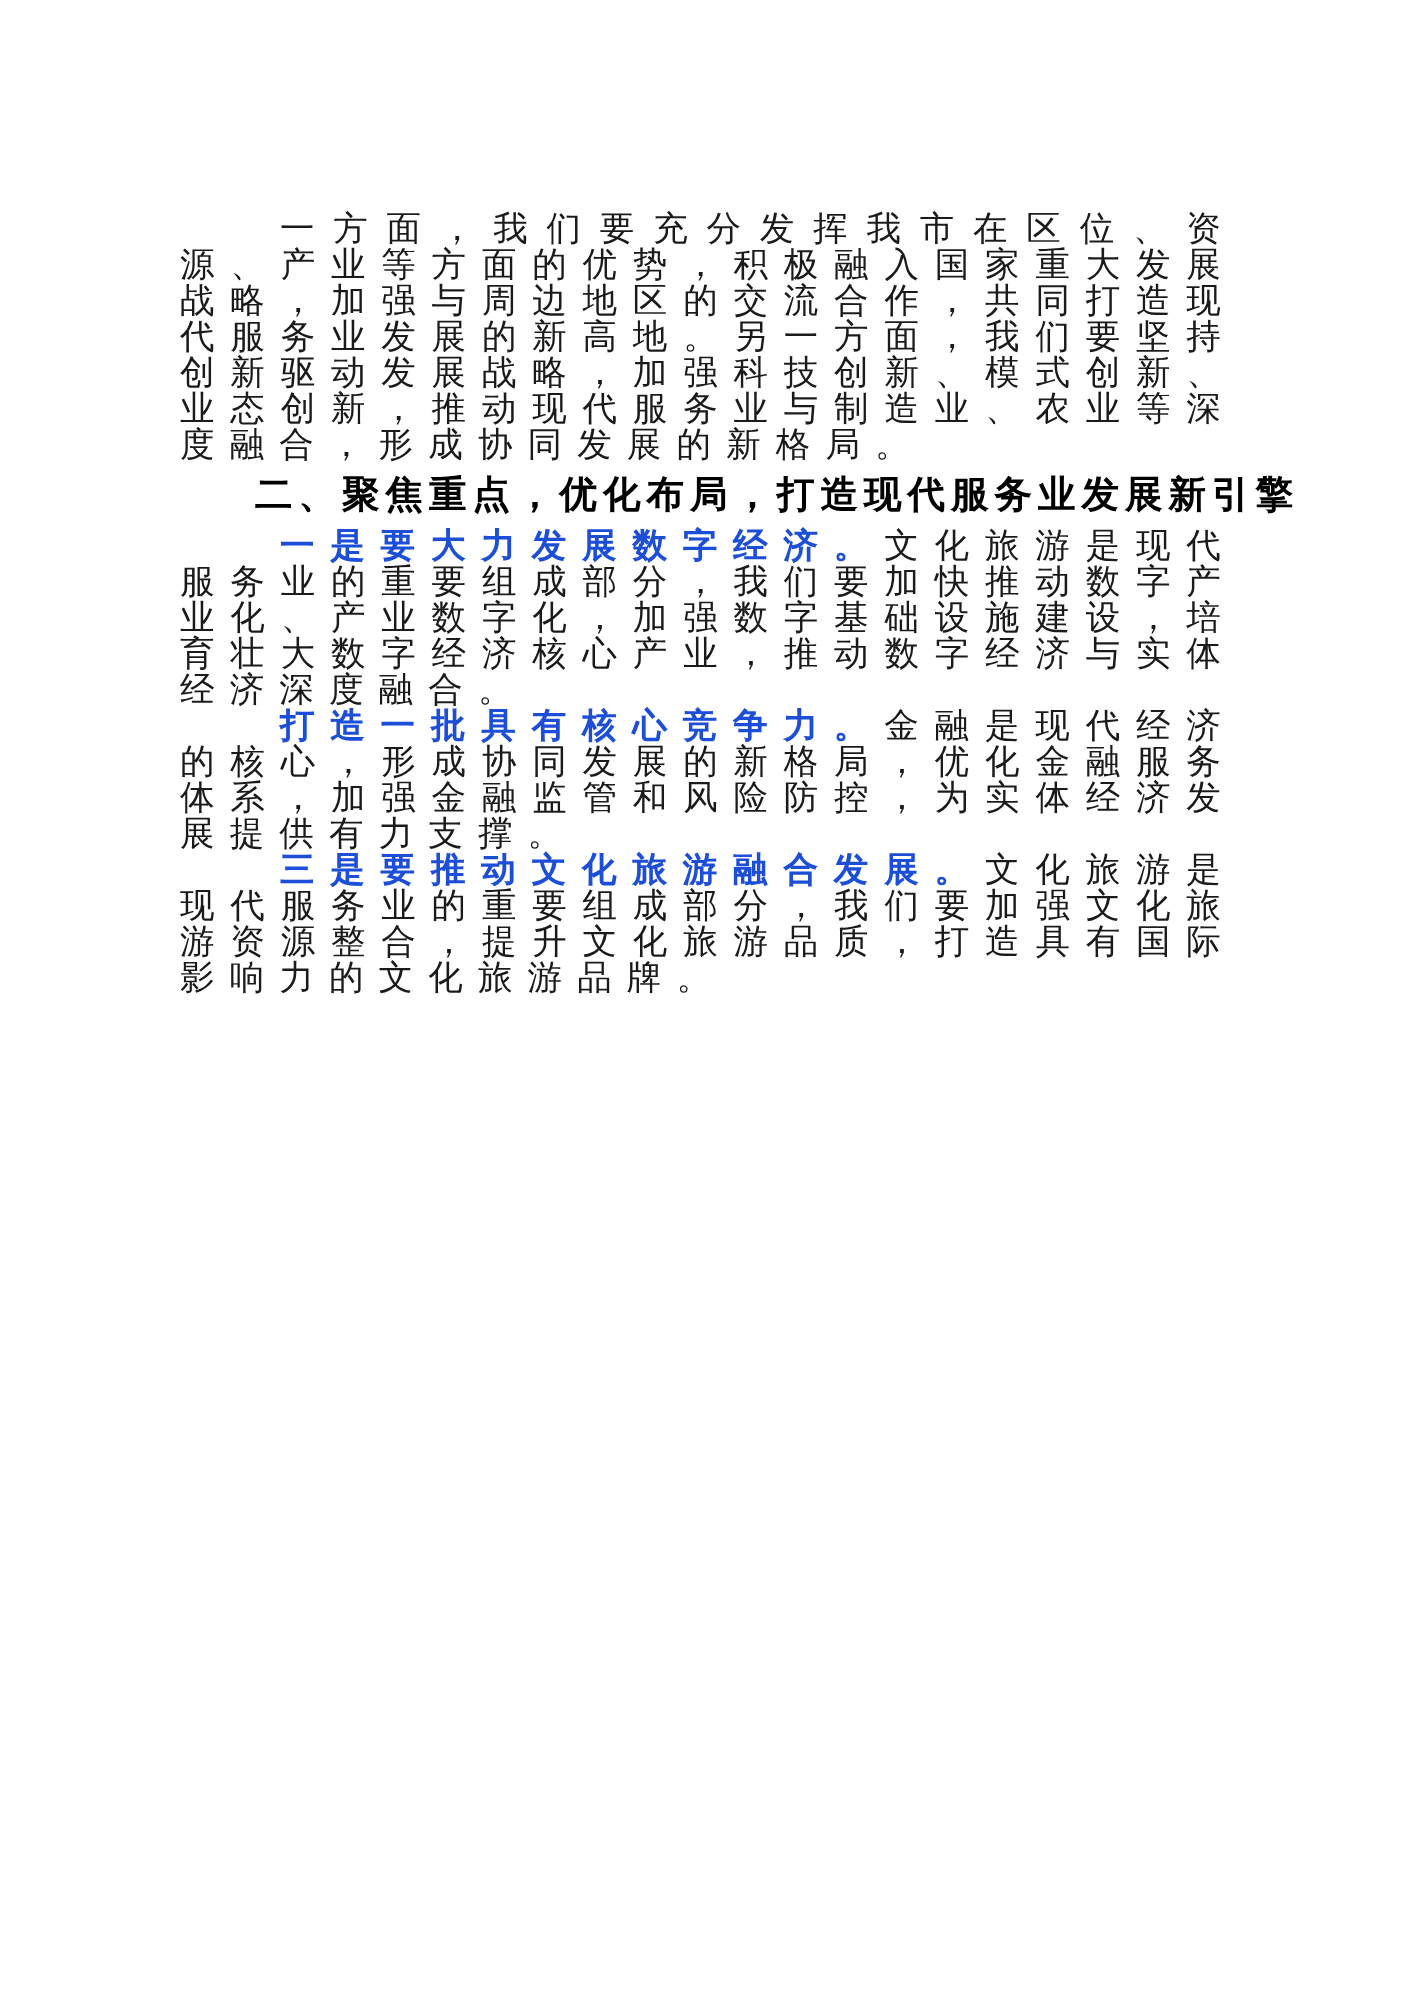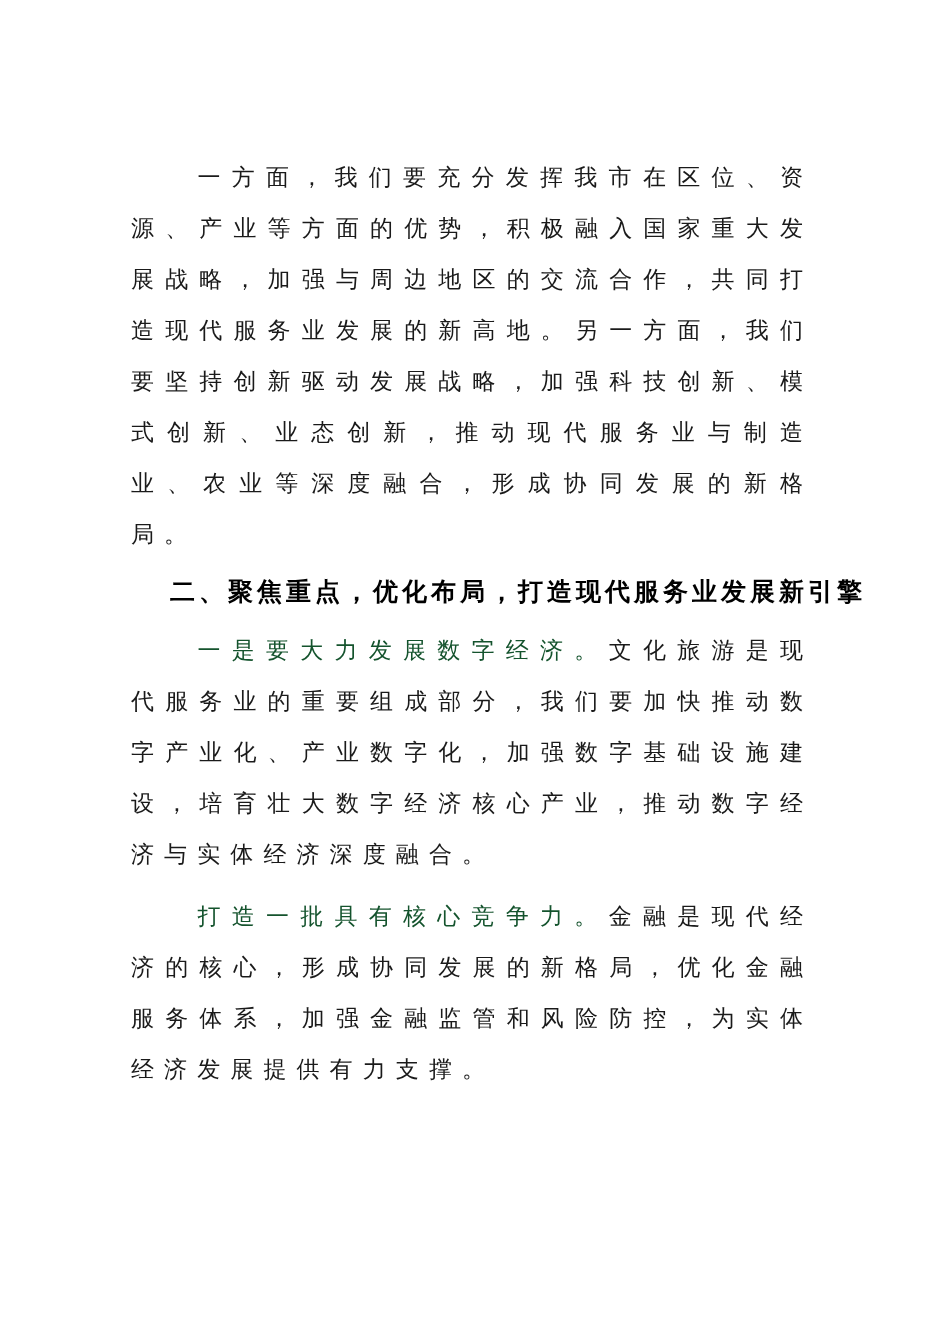--- a/index.html
+++ b/index.html
@@ -14,36 +14,36 @@
       overflow: hidden;
       color: #111111;
     }
     .page {
       position: absolute;
       left: 120px;
       top: 141px;
       width: 704px;
     }
     .para {
-      margin: 11px;
+      margin: 0;
       font-family: "DejaVu Serif", "Liberation Serif", serif;
       font-size: 23px;
-      line-height: 51px;
+      line-height: 24px;
       letter-spacing: 10.1px;
       text-indent: 66.6px;
       text-align: justify;
       text-justify: inter-character;
       white-space: normal;
       word-break: break-all;
       font-weight: 300;
       color: #1a1a1a;
     }
     .lead {
-      font-weight: 400;
-      color: #14532d;
+      font-weight: 700;
+      color: #1d4ed8;
     }
     .heading {
       margin: 0;
       font-family: "DejaVu Sans", "Liberation Sans", sans-serif;
       font-weight: 700;
       font-size: 25px;
       line-height: 42.7px;
       letter-spacing: 4px;
       text-indent: 50px;
       white-space: nowrap;
@@ -64,16 +64,19 @@
 
 
   <p class="para">
     <span class="lead">一是要大力发展数字经济。</span><span>文化旅游是现代服务业的重要组成部分，我们要加快推动数字产业化、产业数字化，加强数字基础设施建设，培育壮大数字经济核心产业，推动数字经济与实体经济深度融合。</span>
   </p>
 
   <p class="para">
     <span class="lead">打造一批具有核心竞争力。</span><span>金融是现代经济的核心，形成协同发展的新格局，优化金融服务体系，加强金融监管和风险防控，为实体经济发展提供有力支撑。</span>
   </p>
 
+  <p class="para">
+    <span class="lead">三是要推动文化旅游融合发展。</span><span>文化旅游是现代服务业的重要组成部分，我们要加强文化旅游资源整合，提升文化旅游品质，打造具有国际影响力的文化旅游品牌。</span>
+  </p>
 
 
 
 </div>
 
 </body></html>

